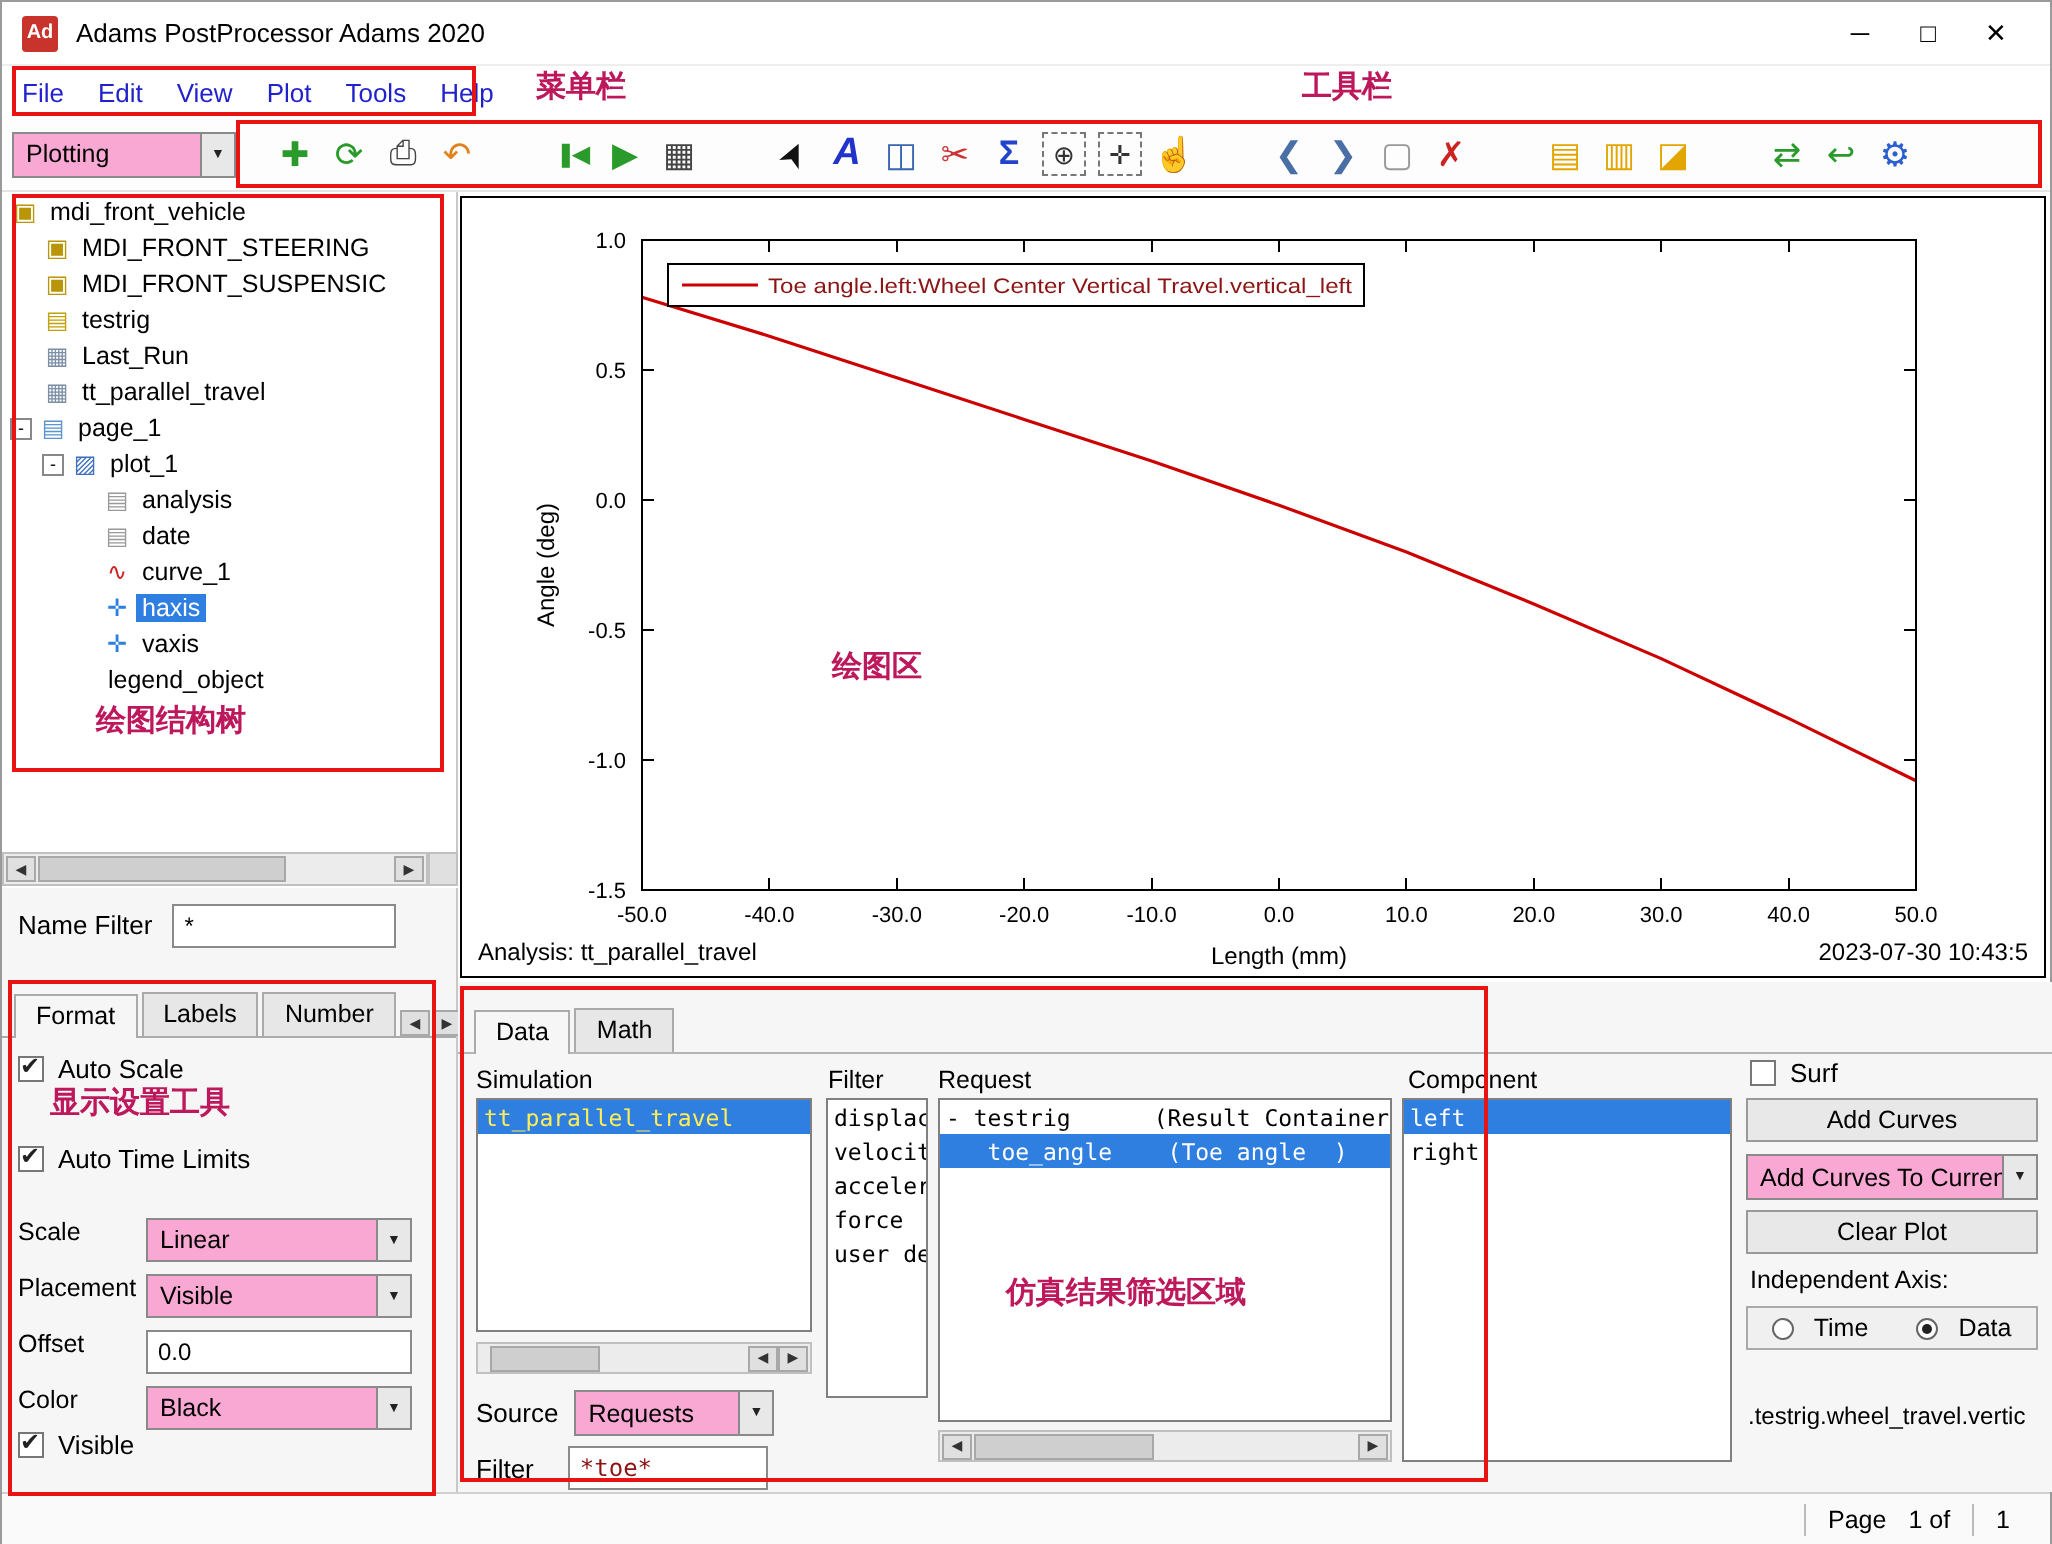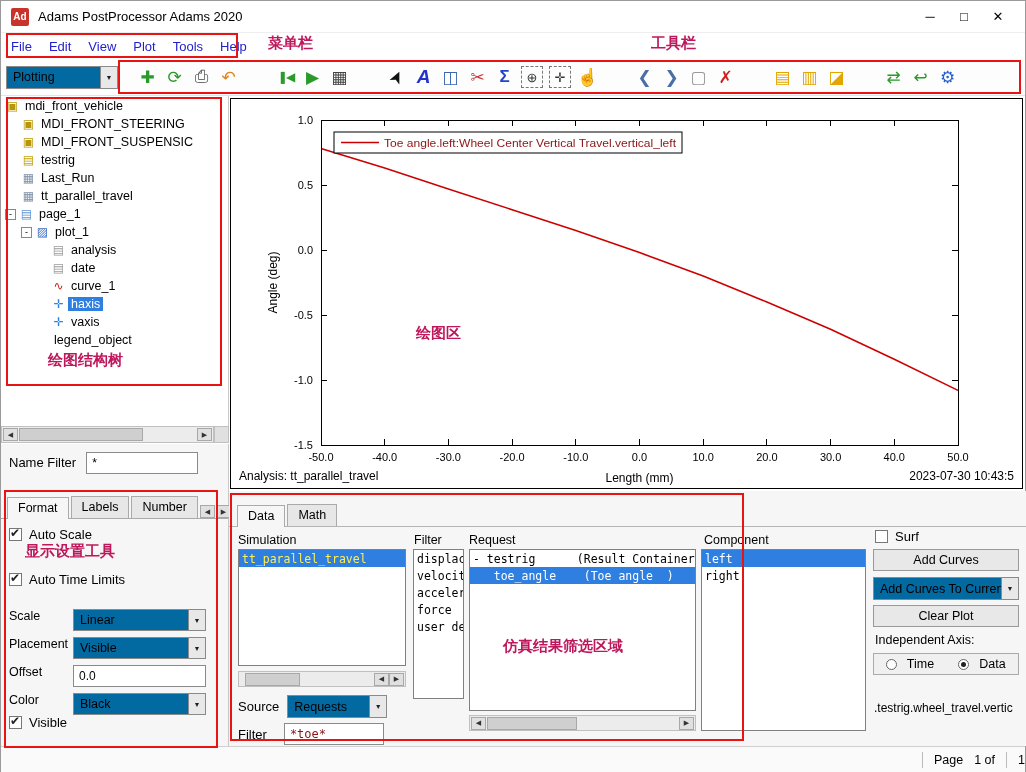--- a/index.html
+++ b/index.html
@@ -13,21 +13,21 @@
   .title{margin-left:9px}
   .wctrl{margin-left:auto;display:flex}
   .wctrl span{width:34px;text-align:center;font-size:13px}
 
   
   .menubar{position:absolute;left:0;top:32px;right:0;height:26px;display:flex;align-items:center;padding-left:10px;gap:17px;background:#fff}
   .menubar span{color:#2222cc}
 
   
   .toolbar{position:absolute;left:0;top:58px;right:0;height:37px;display:flex;align-items:center;background:#fdfdfd;border-bottom:1px solid #e4e4e4}
-  .combo{display:flex;align-items:center;border:1px solid #8a8a8a;background:#0369a1;height:23px}
+  .combo{display:flex;align-items:center;border:1px solid #8a8a8a;background:#f9a8d4;height:23px}
   .combo-val{flex:1;padding:0 6px;overflow:hidden;white-space:nowrap;font-size:12.5px}
   .combo-btn{width:17px;align-self:stretch;display:flex;align-items:center;justify-content:center;background:#e8e8e8;border-left:1px solid #8a8a8a}
   .combo-btn::after{content:"▼";font-size:7px;color:#222}
   .mode{width:112px;margin-left:5px;margin-right:16px}
   .ticons{display:flex;align-items:center;height:100%}
   .tgroup{display:flex;align-items:center}
   .tgroup + .tgroup{margin-left:30px}
   .tbico{width:27px;height:27px;display:flex;align-items:center;justify-content:center;font-size:17px}
   [data-name="select-cursor-icon"]{transform:rotate(-65deg)}
   [data-name="text-tool-icon"]{font-weight:bold;font-style:italic;font-size:19px}
@@ -88,21 +88,21 @@
   .litem.selected{background:#2f7fe0;color:#fff}
   #sim-list .litem.selected{color:#ffee55}
   .btn{position:absolute;background:#e8e8e8;border:1px solid #999;display:flex;align-items:center;justify-content:center;font-size:12.5px}
   .radiorow{position:absolute;display:flex;border:1px solid #aaa;background:#f0f0f0}
   .radio-cell{flex:1;display:flex;align-items:center;justify-content:center;gap:10px;font-size:12.5px;padding:3px 0}
   .radio{width:11px;height:11px;border:1px solid #666;border-radius:50%;background:#fff;position:relative;flex:none}
   .radio.checked::after{content:"";position:absolute;inset:2px;background:#222;border-radius:50%}
   .monotxt{font-family:"DejaVu Sans Mono",monospace}
 
   
-  .statusbar{position:absolute;left:0;top:745px;right:0;height:27px;background:#fafafa;border-top:1px solid #d0d0d0;display:flex;align-items:center;justify-content:flex-end;padding-right:0;gap:11px;font-size:12.5px}
+  .statusbar{position:absolute;left:0;top:745px;right:0;height:27px;background:#fafafa;border-top:1px solid #d0d0d0;display:flex;align-items:center;justify-content:flex-end;padding-right:20px;gap:11px;font-size:12.5px}
   .vdiv{width:1px;height:16px;background:#bbb}
 
   
   .ann-box{position:absolute;border:2px solid #e81313;pointer-events:none;z-index:50}
   .ann-text{position:absolute;color:#be185d;font-weight:bold;font-size:15px;pointer-events:none;z-index:51}
 </style>
 </head>
 <body>
 
 <div class="win" data-name="app-window">

